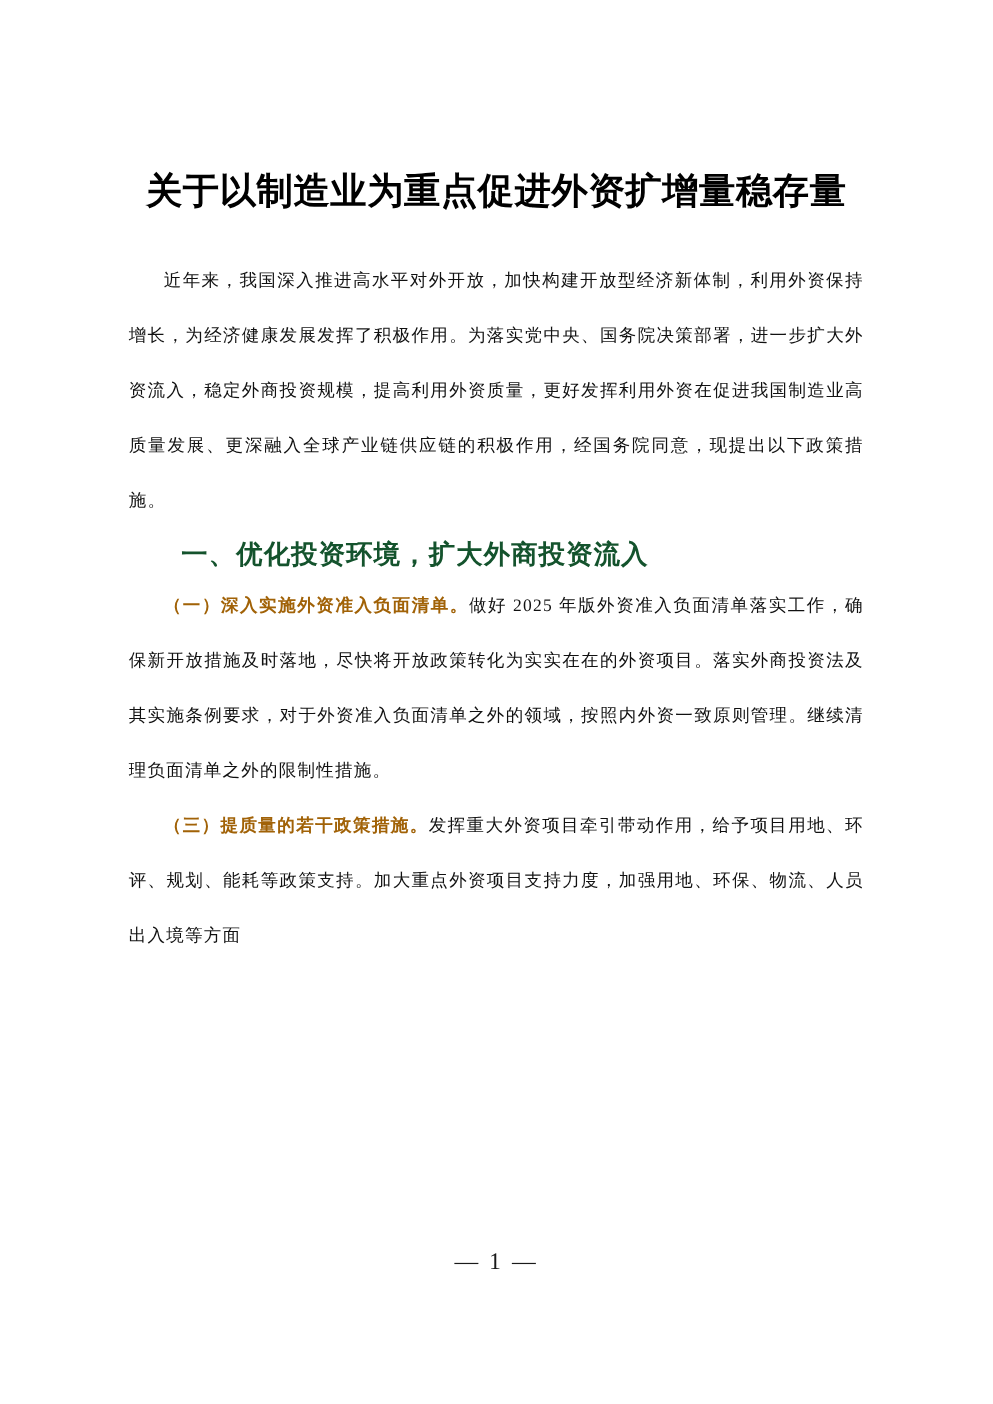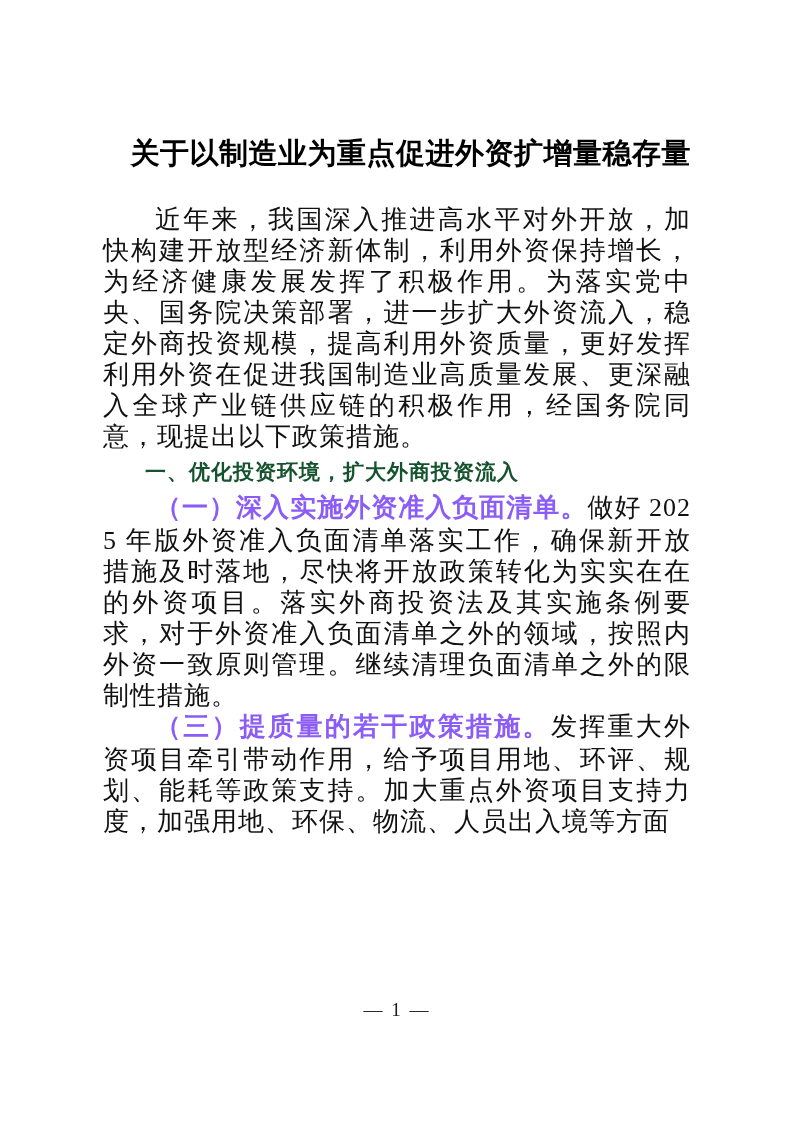--- a/index.html
+++ b/index.html
@@ -23,32 +23,32 @@
     top: 130px;
     width: 588px;
   }
 
   .doc-title {
     font-family: "Liberation Sans", "DejaVu Sans", sans-serif;
     font-weight: bold;
     color: #000000;
     font-size: 29px;
     line-height: 46px;
-    text-align: right;
+    text-align: center;
     letter-spacing: 0.5px;
   }
 
   .doc-title .title-line {
     display: block;
   }
 
   .body-para {
     margin-top: 0;
-    font-size: 26px;
-    line-height: 31px;
+    font-size: 14px;
+    line-height: 44px;
     color: #111111;
     text-align: justify;
     text-justify: inter-character;
     text-indent: 2em;
     letter-spacing: 1px;
     word-break: break-all;
   }
 
   .intro-para {
     margin-top: 28px;
@@ -60,21 +60,21 @@
     color: #14532d;
     font-size: 21px;
     line-height: 40px;
     text-indent: 2em;
     letter-spacing: 1px;
   }
 
   .para-lead {
     font-family: Liberation Mono, monospace;
     font-weight: bold;
-    color: #8b5cf6;
+    color: #a16207;
   }
 
   .page-footer {
     position: absolute;
     top: 998px;
     left: 0;
     width: 100%;
     text-align: center;
     font-size: 19px;
     line-height: 24px;

